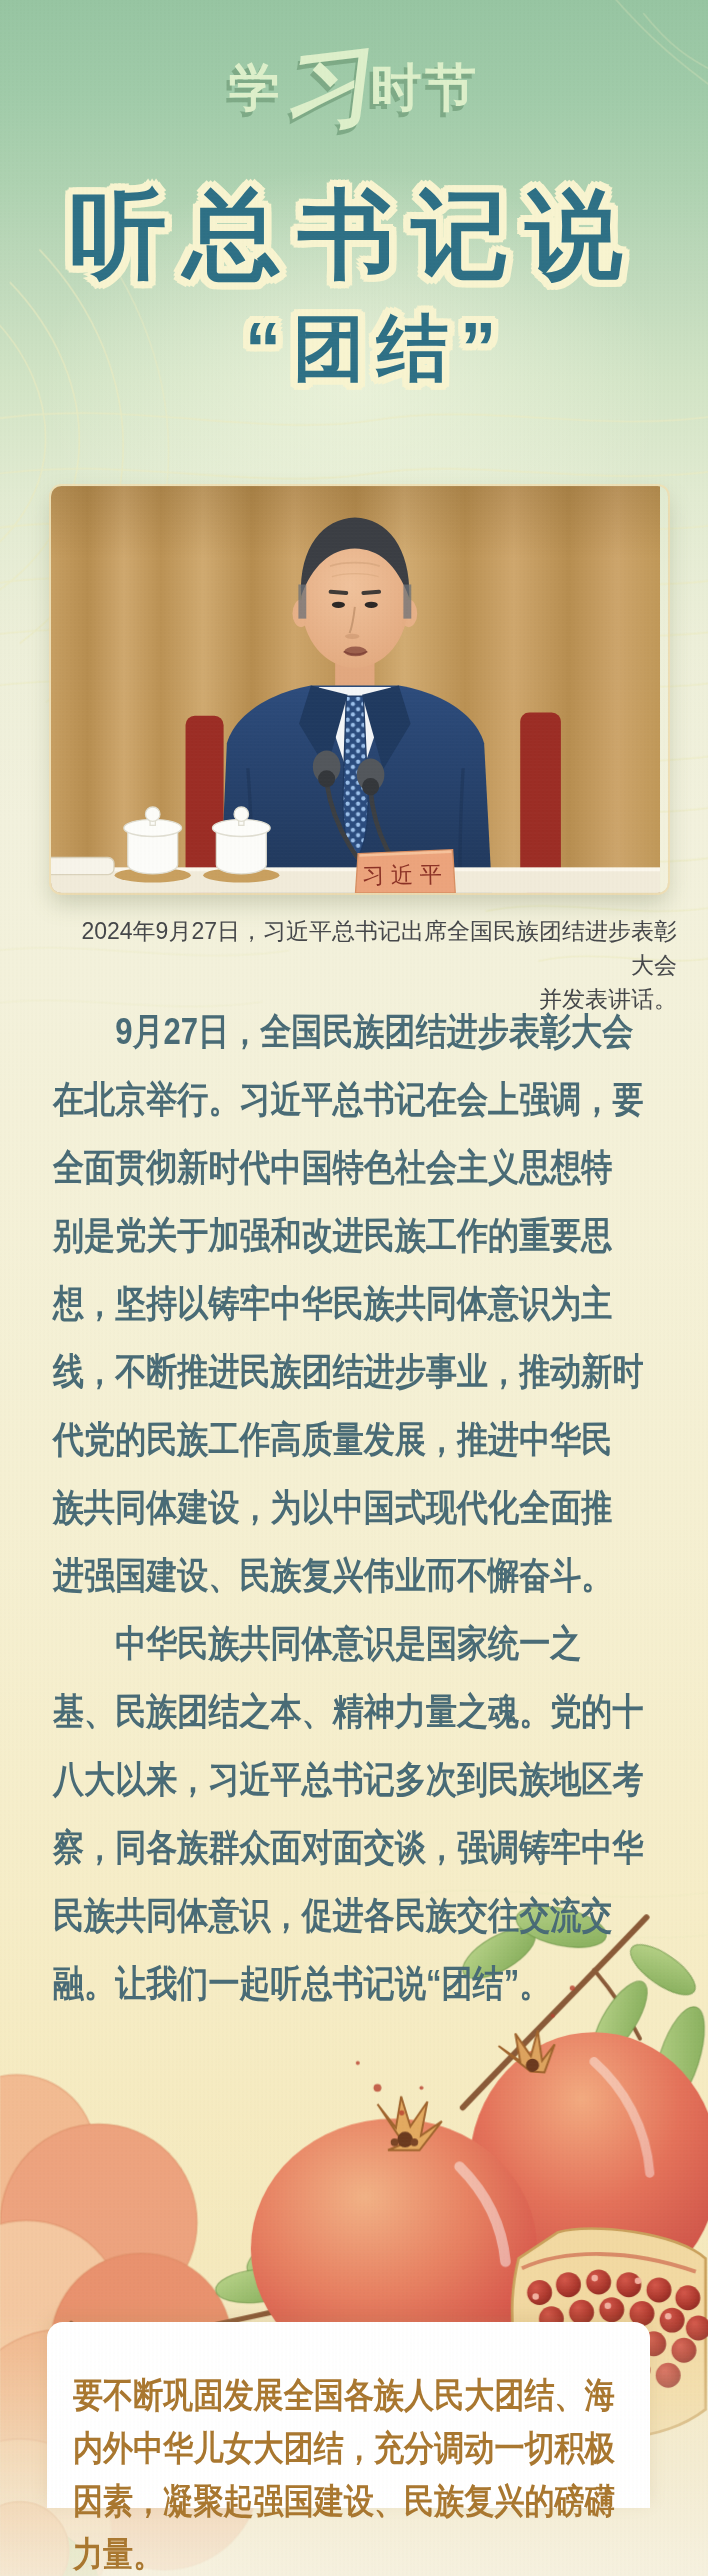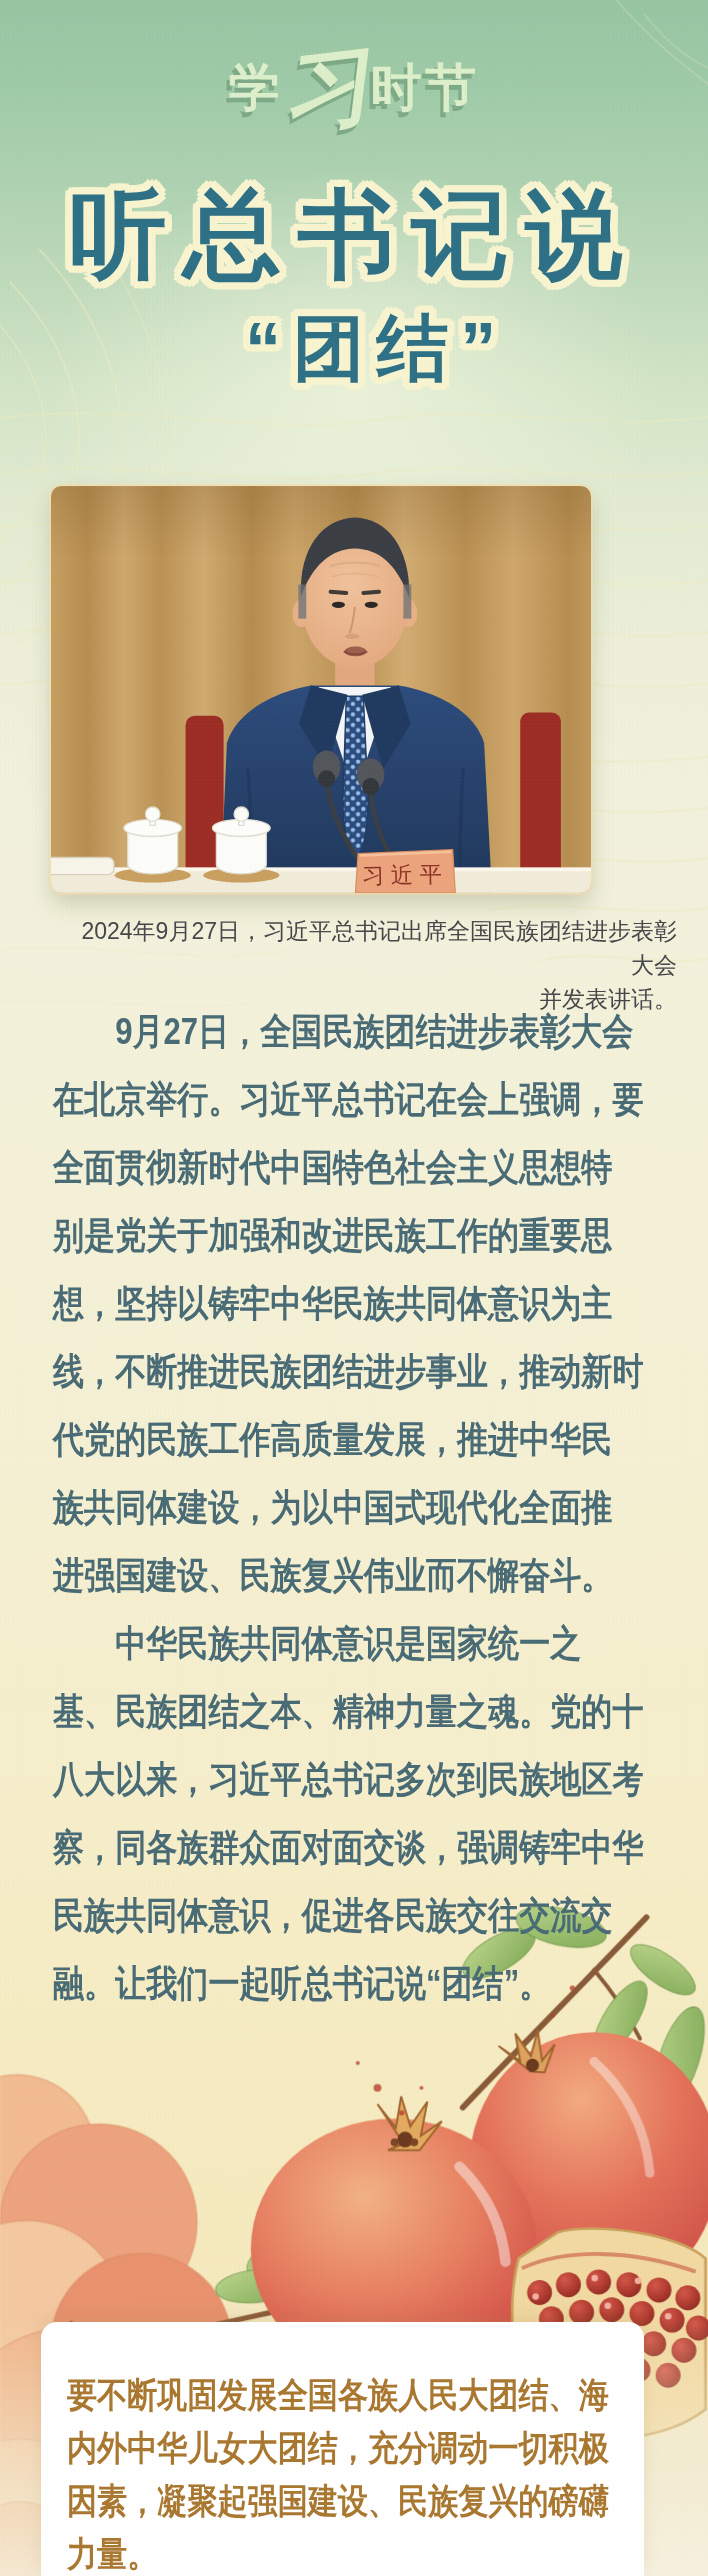--- a/index.html
+++ b/index.html
@@ -34,37 +34,37 @@
     color:#2e7086;font-weight:bold;line-height:1;
     text-shadow:
       -7.2px 0 0 #f8f4d0, 7.2px 0 0 #f8f4d0, 0 -7.2px 0 #f8f4d0, 0 7.2px 0 #f8f4d0,
       -5.3px -5.3px 0 #f8f4d0, 5.3px -5.3px 0 #f8f4d0, -5.3px 5.3px 0 #f8f4d0, 5.3px 5.3px 0 #f8f4d0,
       -7.2px 3.9px 0 #f8f4d0, 7.2px 3.9px 0 #f8f4d0, -7.2px -3.9px 0 #f8f4d0, 7.2px -3.9px 0 #f8f4d0,
       -3.9px 7.2px 0 #f8f4d0, 3.9px 7.2px 0 #f8f4d0, -3.9px -7.2px 0 #f8f4d0, 3.9px -7.2px 0 #f8f4d0;}
   .title-l1{top:186px;font-size:97px;letter-spacing:17px;}
   .title-l2{top:312px;font-size:72px;letter-spacing:11.8px;margin-left:22px;}
 
   
-  .photo-card{position:absolute;left:51px;top:486px;width:540px;height:407px;z-index:3;
+  .photo-card{position:absolute;left:51px;top:486px;width:617px;height:407px;z-index:3;
     border-radius:10.5px;overflow:hidden;
     box-shadow:0 0 0 2px rgba(246,221,170,.65), 0 10.5px 22px rgba(104,116,78,.28);}
   .photo-card svg{display:block;width:609px;height:407px;}
 
   
   .caption{position:absolute;left:66px;top:914px;width:611px;z-index:2;
     font-size:23px;line-height:34px;color:#45474a;white-space:pre-line;text-align:right;}
 
   
   .bodytext{position:absolute;left:53px;top:998px;width:775px;z-index:2;
     transform:scaleX(.84);transform-origin:left top;
     font-size:37px;line-height:68px;font-weight:bold;color:#496b76;}
   .bodytext p{margin:0;white-space:pre-line;}
 
   
-  .quote-card{position:absolute;left:41px;top:2322px;width:603px;height:254px;z-index:4;
+  .quote-card{position:absolute;left:47px;top:2322px;width:603px;height:186px;z-index:4;
     background:#ffffff;border-radius:15.8px 15.8px 0 0;
     box-shadow:0 -5.3px 17px rgba(150,110,55,.14);}
   .quote-text{position:absolute;left:26px;top:47px;width:656px;
     transform:scaleX(.86);transform-origin:left top;
     font-family:"Liberation Serif",serif;font-weight:bold;
     font-size:35px;line-height:53px;color:#a9772f;white-space:pre-line;}
 </style>
 </head>
 <body>
 

